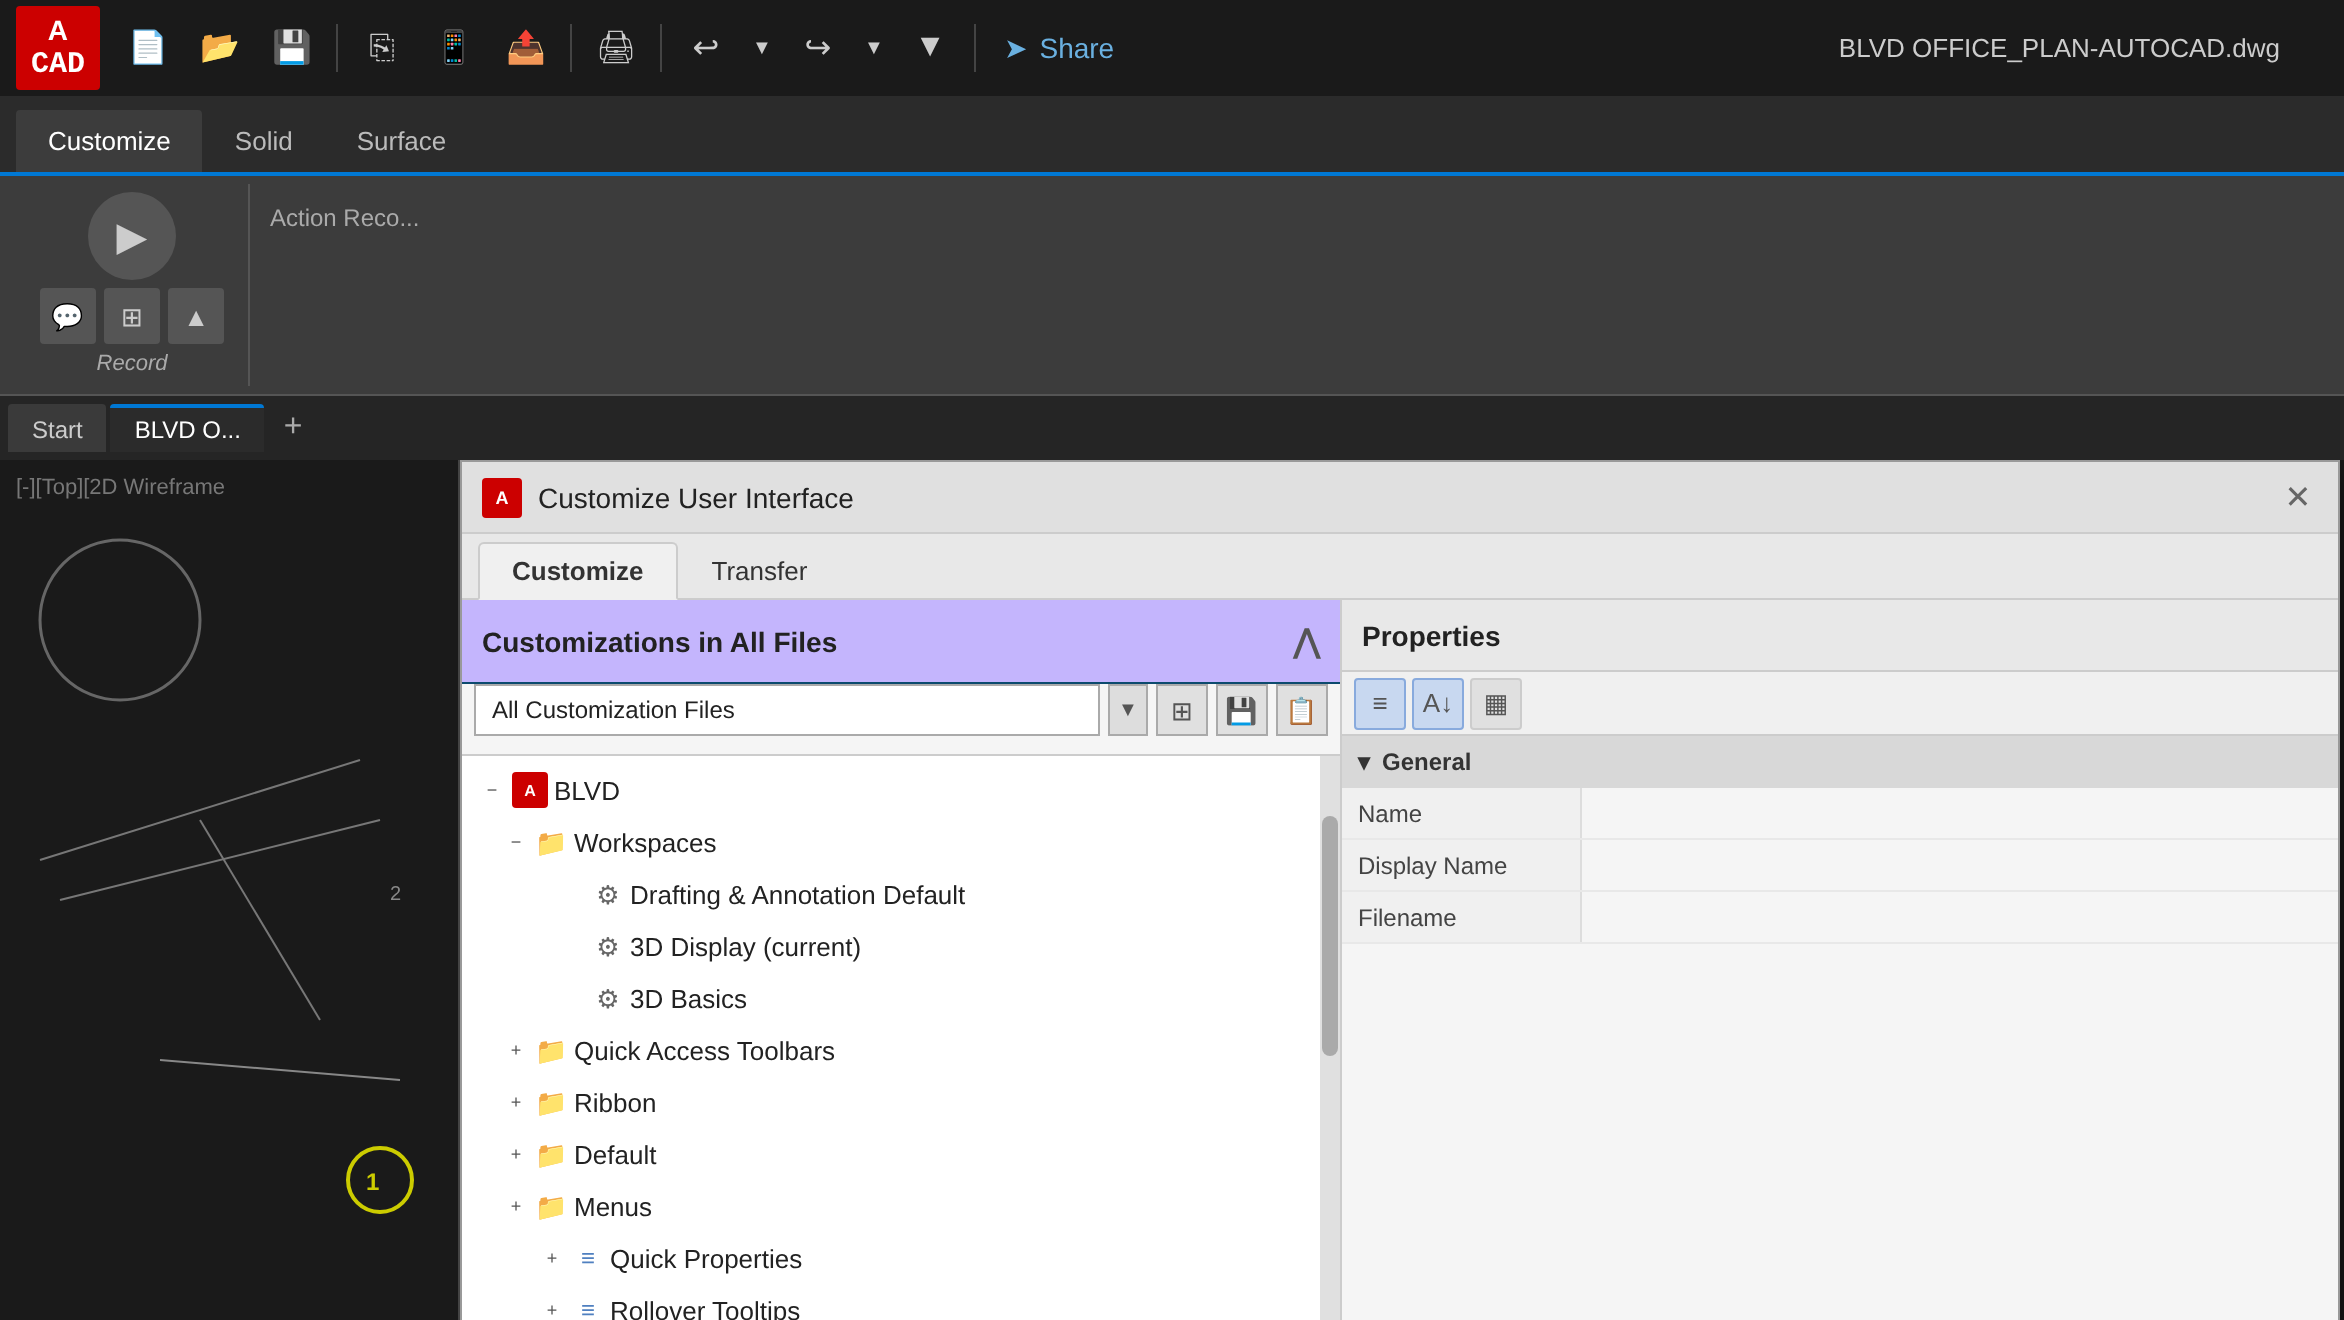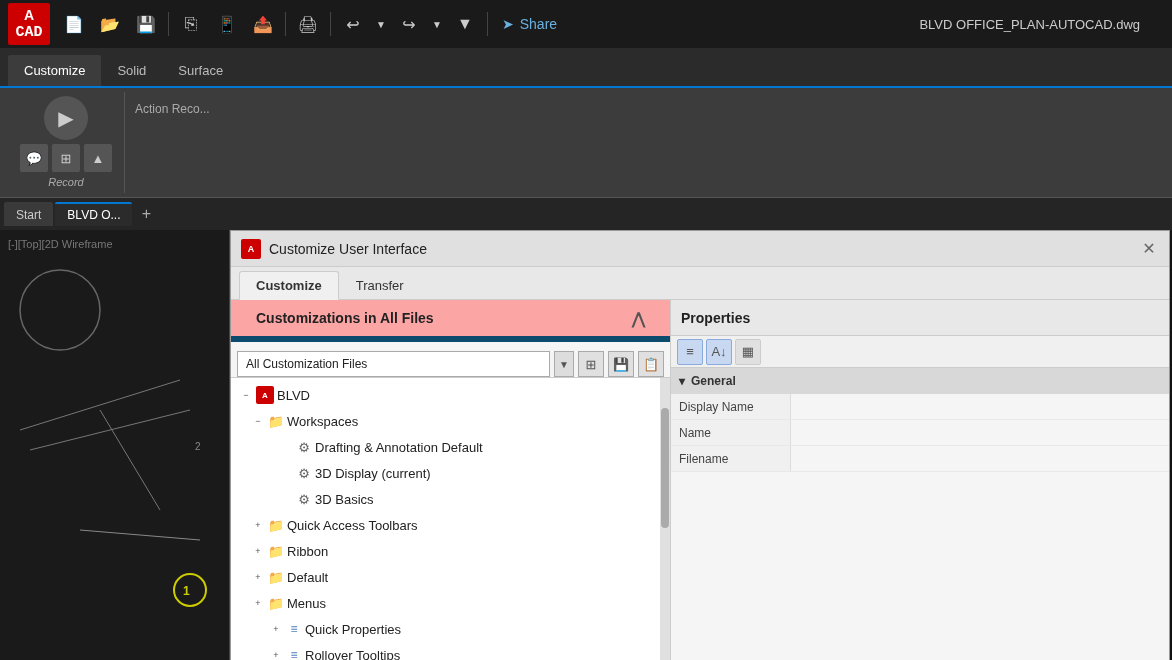--- a/index.html
+++ b/index.html
@@ -268,40 +268,40 @@
     
     .dialog-left {
       width: 440px;
       display: flex;
       flex-direction: column;
       border-right: 1px solid #ccc;
     }
 
     .customizations-header {
       height: 42px;
-      background: #fca5a5;
-      display: flex;
-      align-items: center;
-      padding: 0 25px;
-      border-bottom: 6px solid #0c4a6e;
+      background: #c4b5fd;
+      display: flex;
+      align-items: center;
+      padding: 0 10px;
+      border-bottom: 1px solid #0c4a6e;
       font-weight: bold;
       font-size: 14px;
       color: #222;
     }
     .customizations-header .collapse-icon {
       margin-left: auto;
       color: #555;
       font-size: 16px;
       cursor: pointer;
     }
 
     .file-selector-row {
       height: 36px;
       display: flex;
-      align-items: flex-end;
+      align-items: flex-start;
       padding: 0 6px;
       gap: 4px;
       border-bottom: 1px solid #ccc;
       background: #f5f5f5;
     }
     .dropdown-arrow {
       width: 20px;
       height: 26px;
       display: flex;
       align-items: center;
@@ -678,25 +678,25 @@
           <div class="properties-toolbar">
             <div class="prop-tb-btn active">≡</div>
             <div class="prop-tb-btn active">A↓</div>
             <div class="prop-tb-btn">▦</div>
           </div>
           <div class="prop-section-header">
             <span>▾</span>
             <span>General</span>
           </div>
           <div class="prop-row">
-            <div class="prop-key">Display Name</div>
+            <div class="prop-key">Name</div>
             <div class="prop-val"></div>
           </div>
           <div class="prop-row">
-            <div class="prop-key">Name</div>
+            <div class="prop-key">Display Name</div>
             <div class="prop-val"></div>
           </div>
           <div class="prop-row">
             <div class="prop-key">Filename</div>
             <div class="prop-val"></div>
           </div>
         </div>
       </div>
     </div>
 

